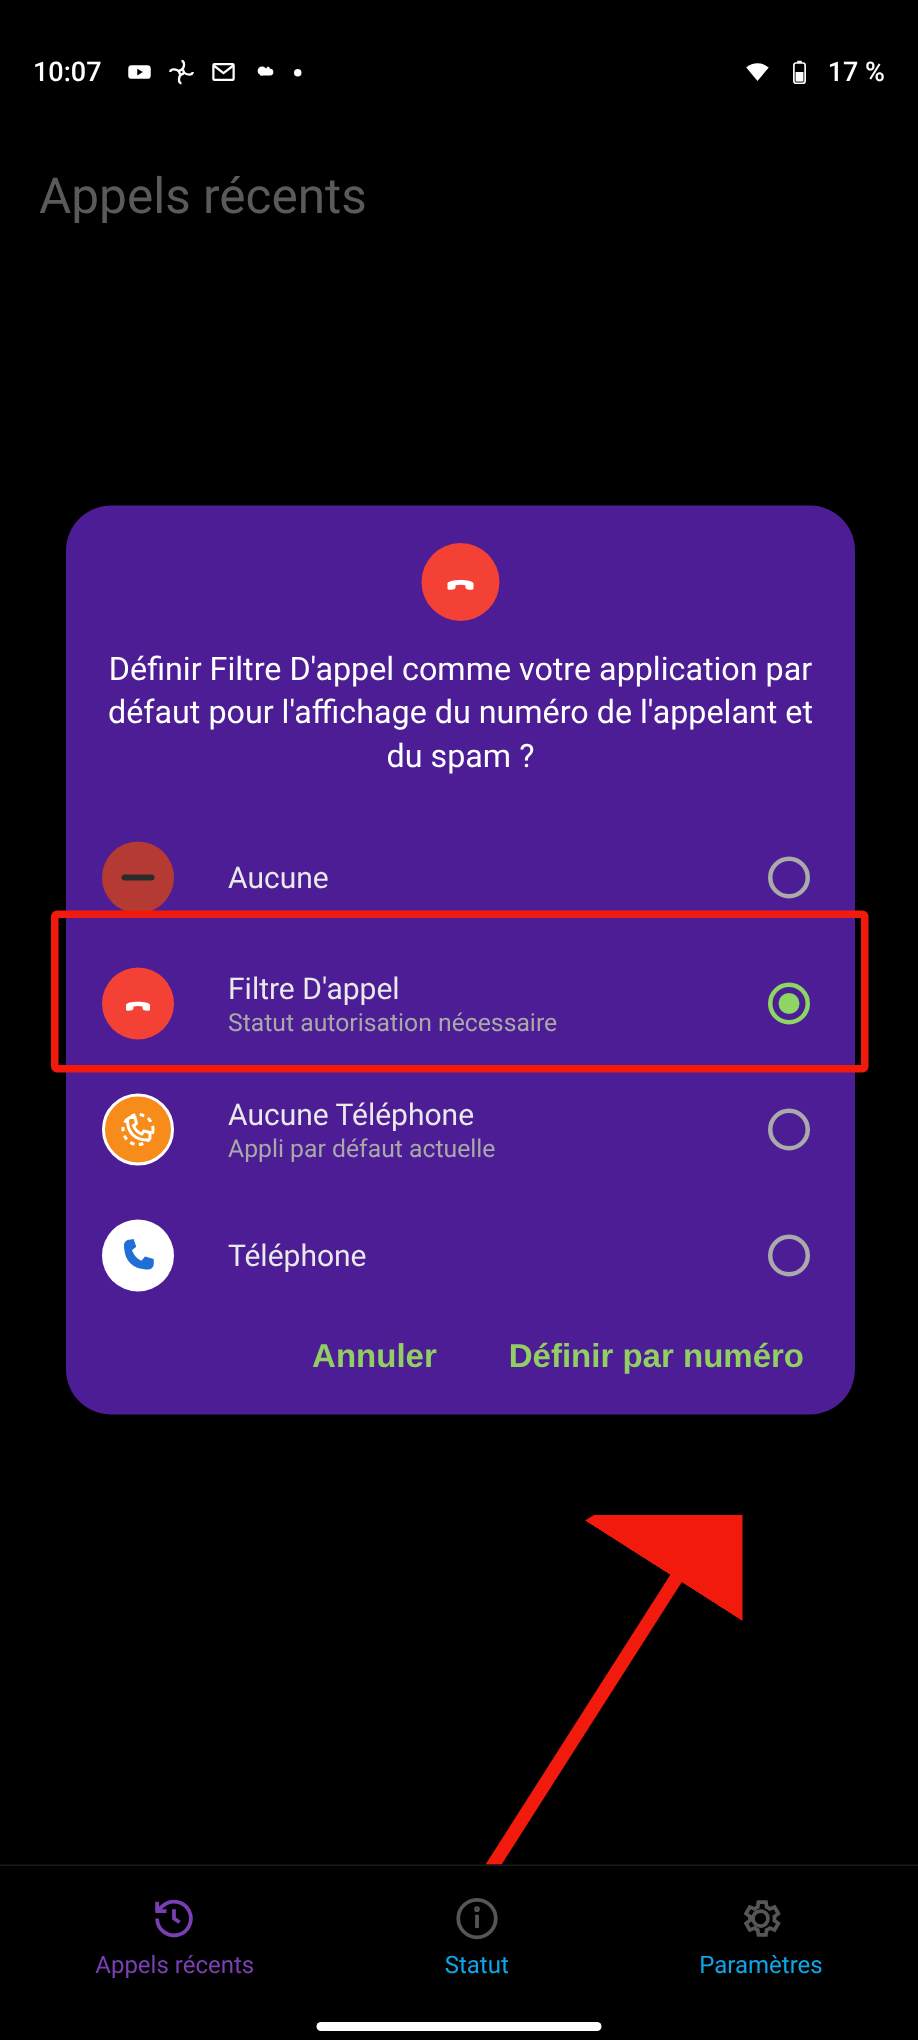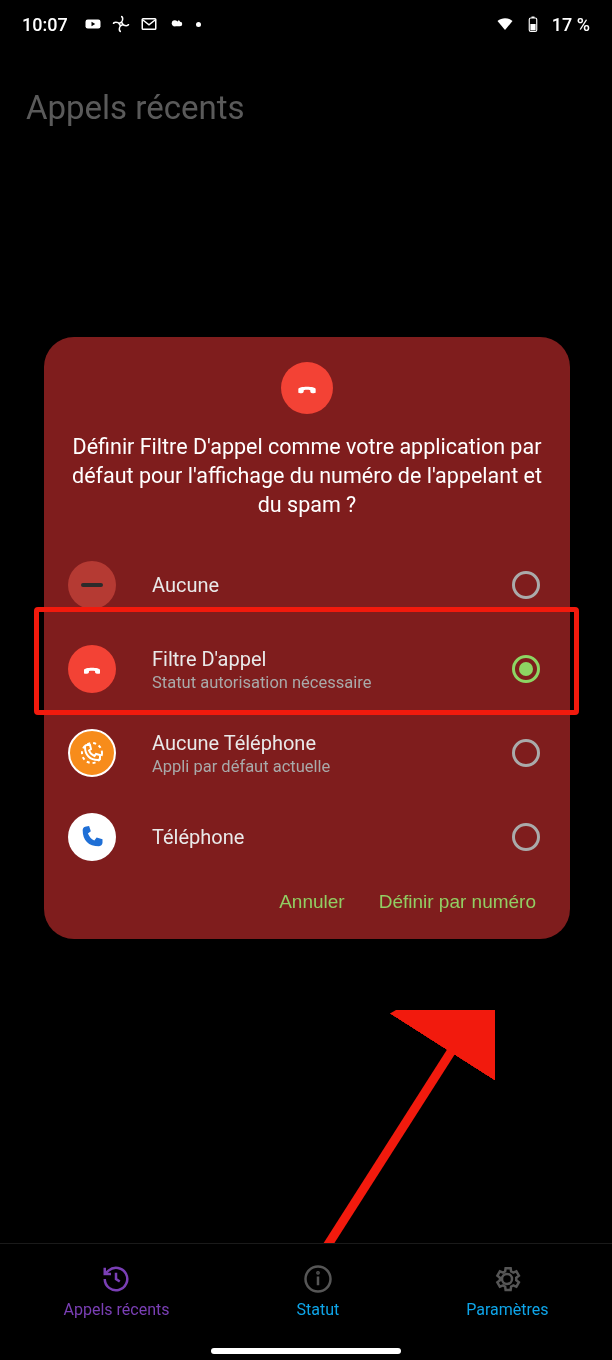--- a/index.html
+++ b/index.html
@@ -1,25 +1,25 @@
 <!DOCTYPE html>
 <html><head>
 <meta charset="utf-8">
 <style>
   * { box-sizing: border-box; margin: 0; padding: 0; }
   html, body { width: 612px; height: 1360px; background: #000; font-family: Roboto, "Segoe UI", Arial, sans-serif; color: #fff; overflow: hidden; position: relative; }
-  .status-bar { height: 48px; display: flex; justify-content: space-between; padding: 0 22px; font-size: 18px; font-weight: 500; }
+  .status-bar { height: 48px; display: flex; justify-content: space-between; padding: 0 22px; font-size: 18px; font-weight: 500; margin-top: 24px; }
   .status-left, .status-right { display: flex; align-items: center; gap: 10px; }
   .status-left .time { margin-right: 6px; }
   .status-icon { width: 18px; height: 18px; display: inline-flex; align-items: center; justify-content: center; }
   .status-icon svg { width: 100%; height: 100%; }
   .dot { width:5px; height:5px; border-radius:50%; background:#fff; }
   .page-title { color: #5a5a5a; font-size: 33px; font-weight: 400; padding: 40px 26px 0; }
   
-  .modal { position: absolute; left: 44px; top: 337px; width: 526px; background: #7f1d1d; border-radius: 30px; padding: 25px 24px 18px; }
+  .modal { position: absolute; left: 44px; top: 337px; width: 526px; background: #4c1d95; border-radius: 30px; padding: 25px 24px 18px; }
   .modal-icon-wrap { display:flex; justify-content:center; margin-bottom:18px; }
   .red-circle { width:52px; height:52px; border-radius:50%; background:#f34235; display:flex; align-items:center; justify-content:center; }
   .red-circle svg { width:26px; height:26px; }
   .modal-title { text-align:center; font-size:21.5px; line-height:1.35; padding: 0 0 24px; }
   .option { display:flex; align-items:center; gap:36px; padding:18px 6px 18px 0; }
   .option .appicon { width:48px; height:48px; border-radius:50%; flex-shrink:0; display:flex; align-items:center; justify-content:center; }
   .icon-none { background:#b53a33; }
   .icon-none-bar { width:22px; height:4px; background:#2b2b2b; border-radius:2px; }
   .icon-filtre { background:#f34235; }
   .icon-filtre svg { width:24px; height:24px; }
@@ -28,21 +28,21 @@
   .icon-tel { background:#fff; }
   .icon-tel svg { width:28px; height:28px; }
   .option .labels { flex:1; display:flex; flex-direction:column; gap:2px; }
   .option .name { font-size:20px; color:#e9e9e9; }
   .option .sub { font-size:16.5px; color:#a9a9a9; }
   .radio { width:28px; height:28px; border-radius:50%; border:3px solid #aaa; flex-shrink:0; display:flex; align-items:center; justify-content:center; }
   .radio.selected { border-color:#8dd663; }
   .radio.selected::after { content:""; width:14px; height:14px; border-radius:50%; background:#8dd663; }
   .highlight-box { border:5px solid #f21a0d; border-radius:4px; position:absolute; left:34px; width:545px; top:607px; height:108px; pointer-events:none; }
   .modal-actions { display:flex; justify-content:flex-end; gap:34px; padding:12px 10px 8px 0; }
-  .modal-actions .btn { color:#92ce63; font-size:19px; font-weight:400; background:none; border:none; cursor:pointer; }
+  .modal-actions .btn { color:#92ce63; font-size:22px; font-weight:700; background:none; border:none; cursor:pointer;margin-left:14px; }
   
   .bottom-nav { position:absolute; left:0; right:0; bottom:22px; height:95px; display:flex; justify-content:space-around; align-items:center; background:#000; border-top:1px solid #1a1a1a; }
   .nav-item { display:flex; flex-direction:column; align-items:center; gap:6px; color:#0ea5e9; font-size:16px; }
   .nav-item.active { color:#7a3fb5; }
   .nav-item.active svg { stroke:#7a3fb5; fill:none; }
   .nav-icon { width:30px; height:30px; display:flex; align-items:center; justify-content:center; }
   .nav-icon svg { width:30px; height:30px; stroke:#565656; fill:none; stroke-width:2; }
   .home-indicator { position:absolute; left:50%; transform:translateX(-50%); bottom:6px; width:190px; height:6px; border-radius:3px; background:#fff; }
   
   .arrow { position:absolute; left:295px; top:1010px; width:200px; height:260px; pointer-events:none; }

